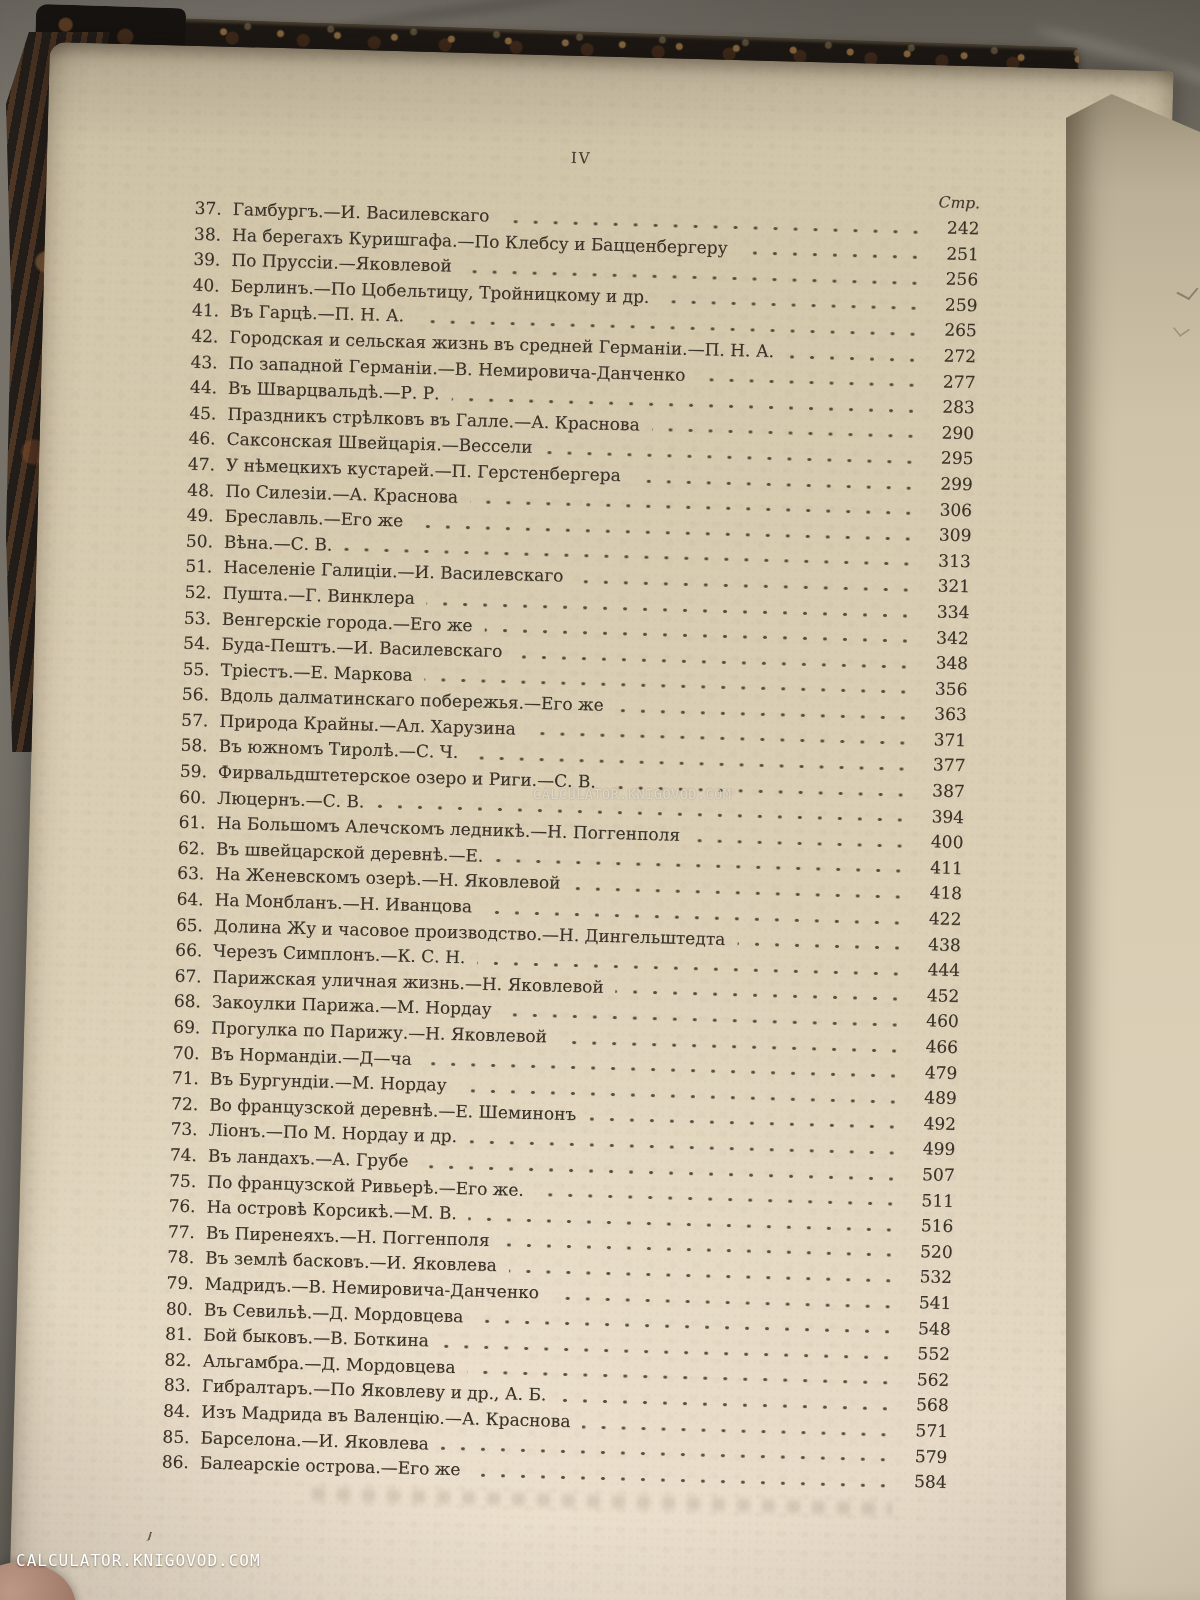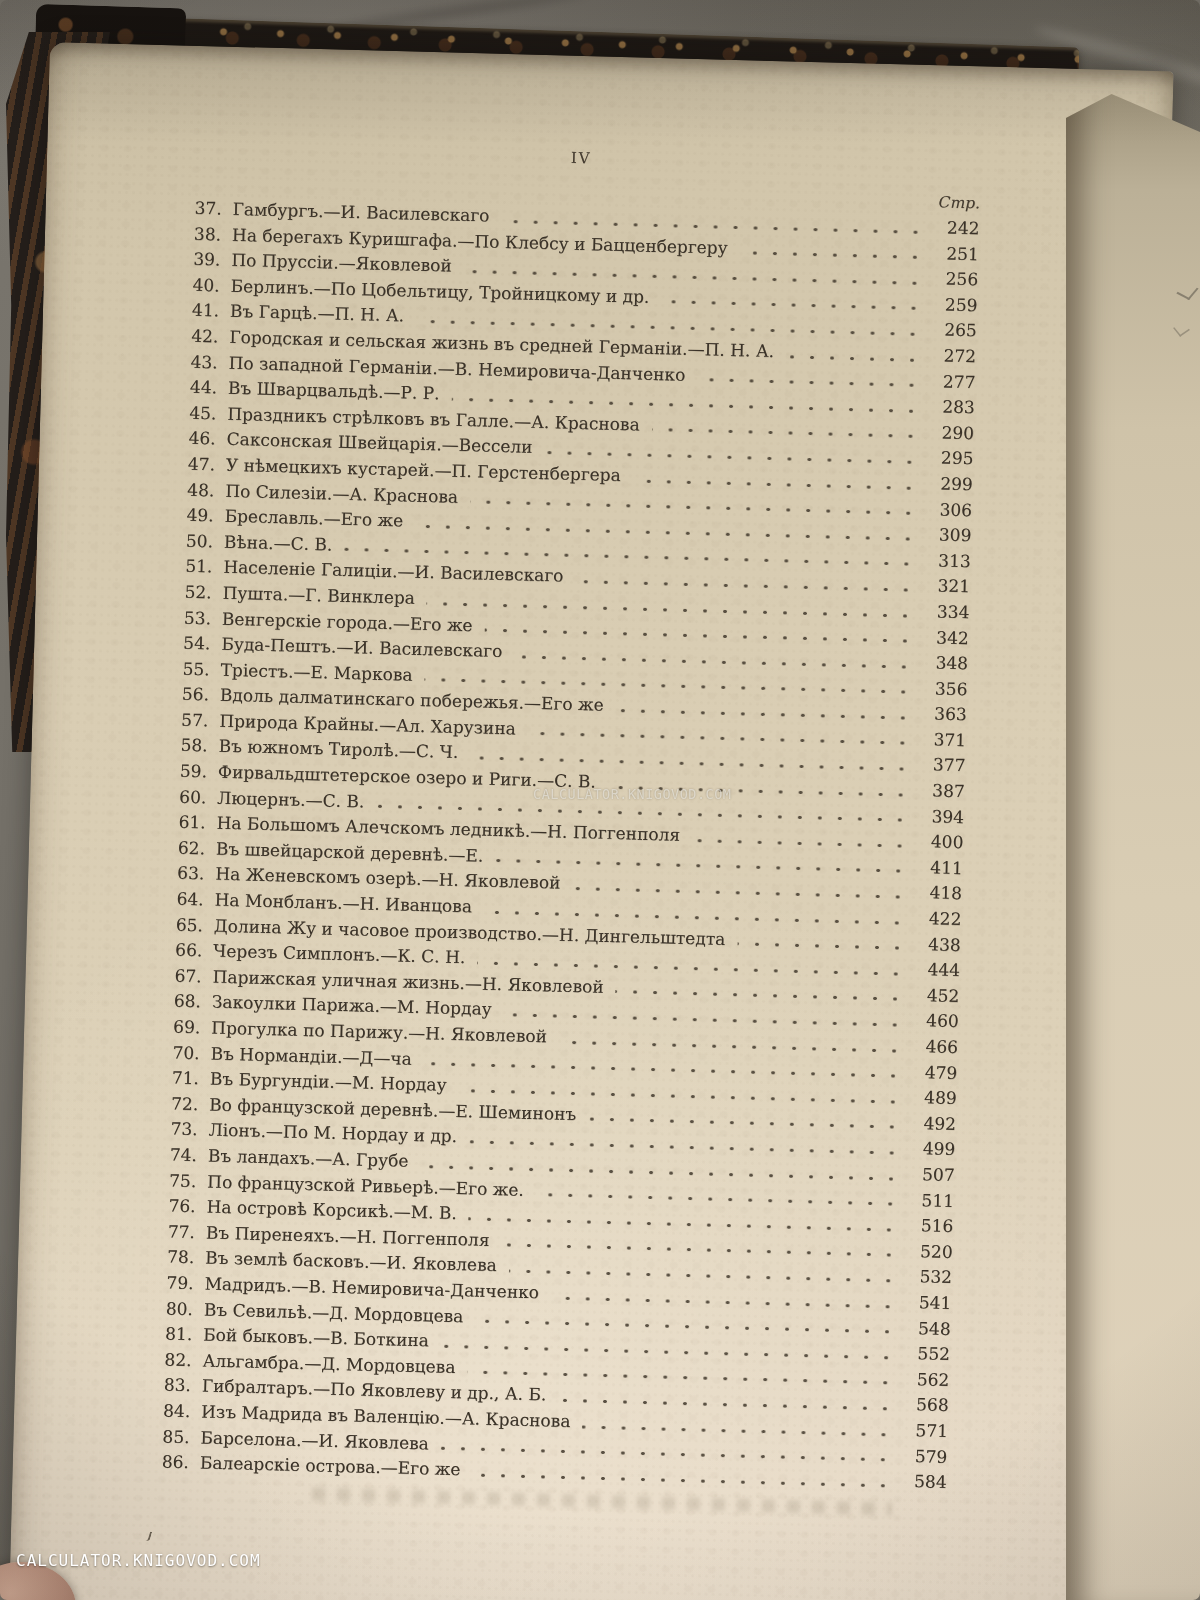--- a/index.html
+++ b/index.html
@@ -1,21 +1,21 @@
 <!DOCTYPE html>
 <html><head>
 <meta charset="utf-8">
 <style>
   html,body{margin:0;padding:0;}
   body{
     width:1200px;height:1600px;overflow:hidden;position:relative;
     font-family:"DejaVu Serif","Liberation Serif",serif;
     background:#6e6a62;
   }
-  .scene{position:absolute;inset:0;overflow:hidden;border-radius:7px;}
+  .scene{position:absolute;inset:0;overflow:hidden;}
 
   
   .floor{
     position:absolute;inset:0;
     background:
       radial-gradient(60% 30% at 30% 2%, rgba(170,165,156,.20), rgba(0,0,0,0) 70%),
       radial-gradient(50% 25% at 95% 6%, rgba(150,146,138,.18), rgba(0,0,0,0) 70%),
       linear-gradient(115deg,#7a766e 0%,#716d65 30%,#676359 62%,#575349 100%);
   }
   .streak{position:absolute;border-radius:50%;filter:blur(5px);}

